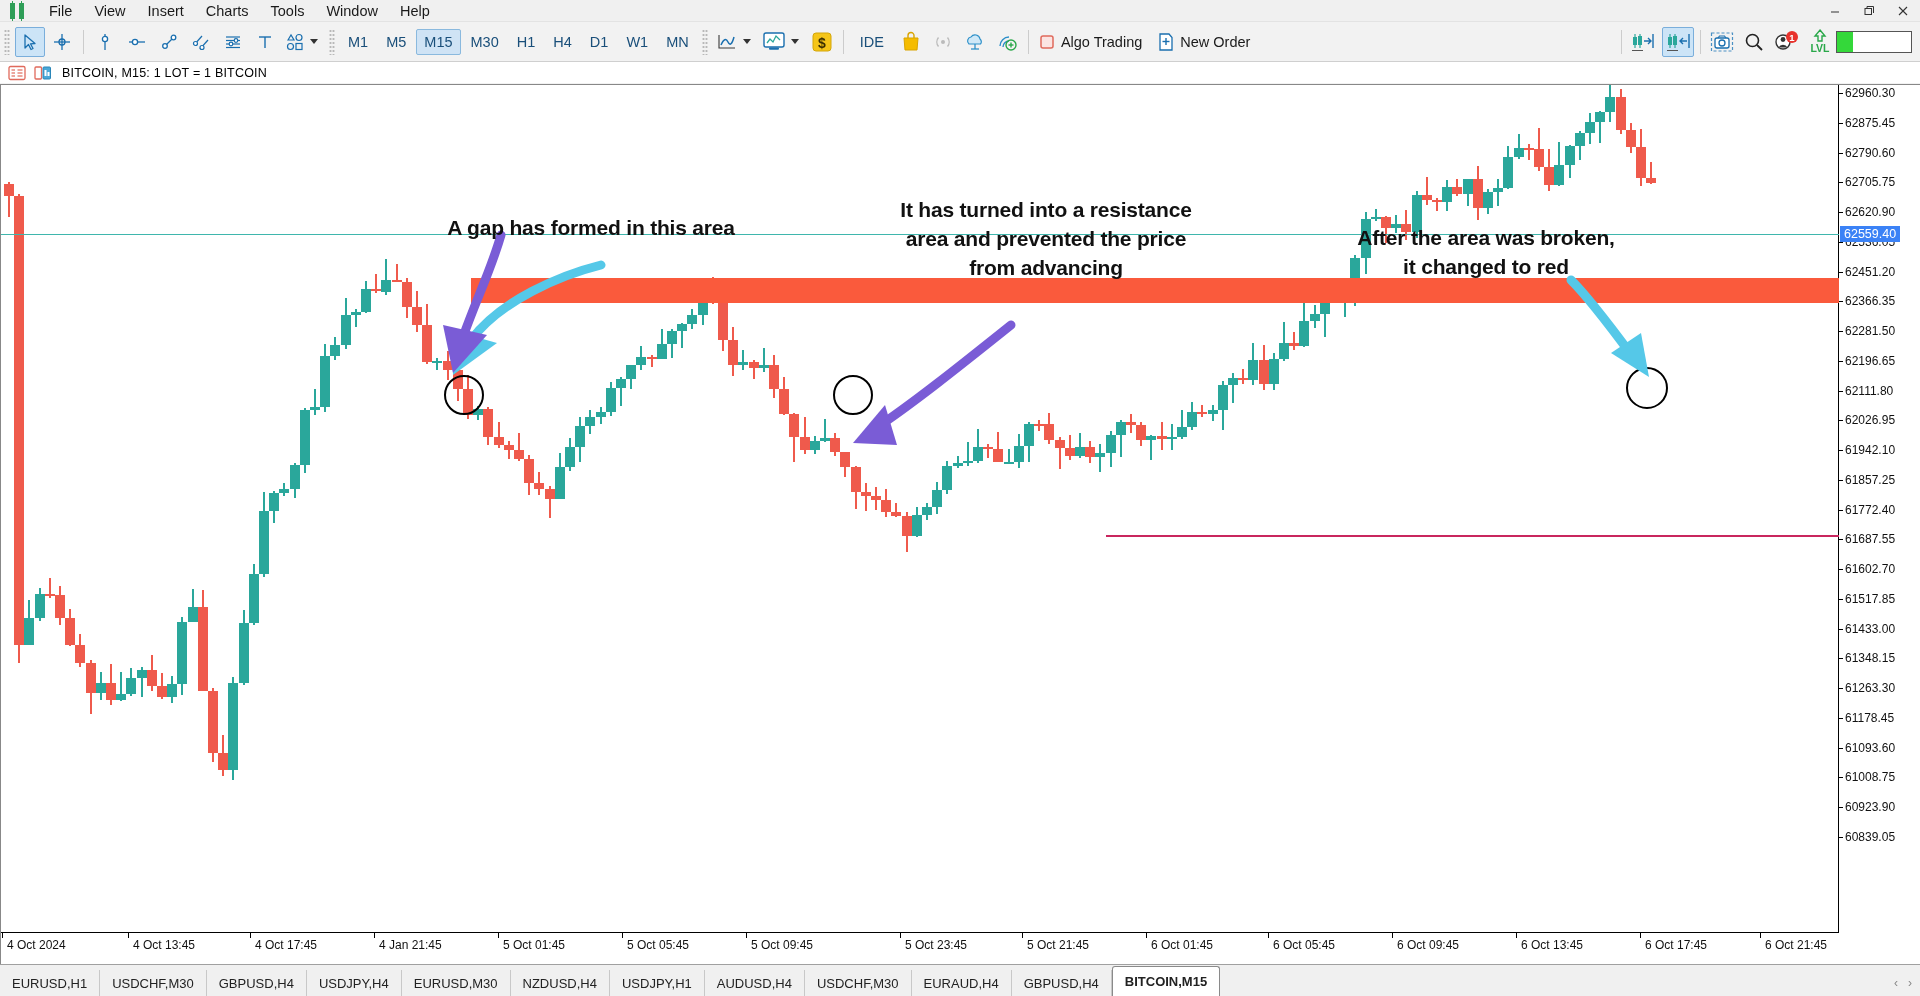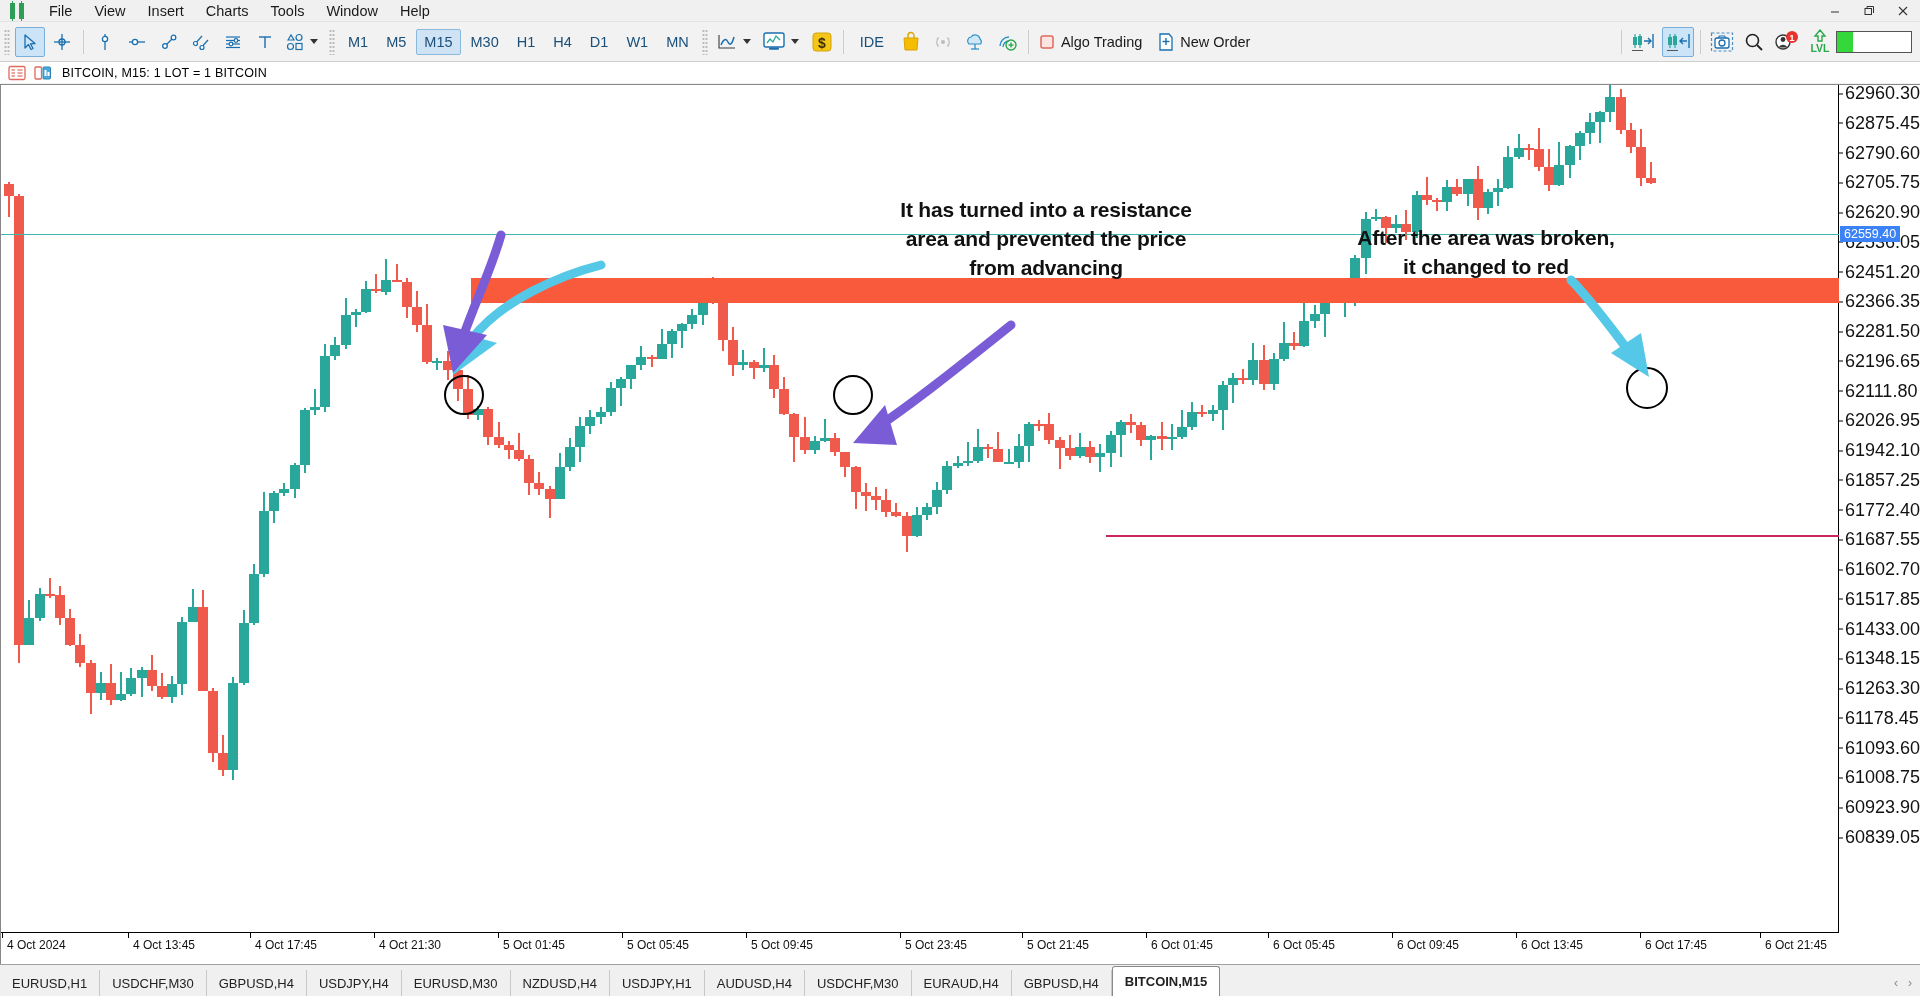--- a/index.html
+++ b/index.html
@@ -103,21 +103,21 @@
   }
   .plot {
     position: absolute; top: 0; left: 0; width: 1838px; height: 848px;
     overflow: hidden; background: #fff;
   }
   .price-axis {
     position: absolute; top: 0; right: 0; width: 82px; height: 848px;
     background: #ffffff; border-left: 1px solid #000;
   }
   .price-tick {
-    position: absolute; left: 0; font-size: 18px; color: #111;
+    position: absolute; left: 0; font-size: 12px; color: #111;
     white-space: nowrap; transform: translateY(-50%); padding-left: 6px;
     font-family: "Liberation Sans", sans-serif;
   }
   .price-tick::before {
     content: ''; position: absolute; left: 0; top: 50%; width: 4px; height: 1px; background: #000;
   }
   .price-badge {
     position: absolute; left: 1px; font-size: 12.5px; color: #fff;
     background: #26a69a; padding: 1px 4px; transform: translateY(-50%);
     white-space: nowrap; z-index: 4;
@@ -1125,20 +1125,21 @@
         <div class="candle bear" style="left: 1645.2px; top: 0px; width: 10px; height: 848px;">
           <div class="cd-wick" style="top: 76.8835px; height: 22.0996px;"></div>
           <div class="cd-body" style="top: 92.9707px; height: 5.34662px;"></div>
         </div>
         <div class="hline teal" style="top: 148.61px; left: 0px; width: 1838px;"></div>
         <div class="zone-rect" style="left: 470px; width: 1368px; top: 192.56px; height: 25.76px; background: rgb(250, 90, 60);"></div>
         <div class="hline magenta" style="top: 450.033px; left: 1105px; width: 733px; height: 2px;"></div>
         <div class="circle-mark" style="left: 443px; top: 290px; width: 40px; height: 40px;"></div>
         <div class="circle-mark" style="left: 832px; top: 290px; width: 40px; height: 40px;"></div>
         <div class="circle-mark" style="left: 1625px; top: 282px; width: 42px; height: 42px;"></div>
+        <div class="anno" style="left: 400px; top: 128px; width: 380px;">A gap has formed in this area</div>
         <div class="anno" style="left: 830px; top: 110px; width: 430px;">It has turned into a resistance
 area and prevented the price
 from advancing</div>
         <div class="anno" style="left: 1320px; top: 138px; width: 330px;">After the area was broken,
 it changed to red</div>
       </div>
 
     <div class="price-axis" id="price-axis">
         <div class="price-tick" style="top: 8px;">62960.30</div>
         <div class="price-tick" style="top: 37.76px;">62875.45</div>
@@ -1166,21 +1167,21 @@
         <div class="price-tick" style="top: 692.48px;">61008.75</div>
         <div class="price-tick" style="top: 722.24px;">60923.90</div>
         <div class="price-tick" style="top: 752px;">60839.05</div>
         <div class="price-badge" style="top: 148.61px; background: #3b82f6;">62559.40</div>
       </div>
 
     <div class="time-axis" id="time-axis">
         <div class="time-tick" style="left: 6px;">4 Oct 2024</div>
         <div class="time-tick" style="left: 132px;">4 Oct 13:45</div>
         <div class="time-tick" style="left: 254px;">4 Oct 17:45</div>
-        <div class="time-tick" style="left: 378px;">4 Oct 21:30</div>
+        <div class="time-tick" style="left: 378px;">4 Jan 21:45</div>
         <div class="time-tick" style="left: 502px;">5 Oct 01:45</div>
         <div class="time-tick" style="left: 626px;">5 Oct 05:45</div>
         <div class="time-tick" style="left: 750px;">5 Oct 09:45</div>
         <div class="time-tick" style="left: 904px;">5 Oct 23:45</div>
         <div class="time-tick" style="left: 1026px;">5 Oct 21:45</div>
         <div class="time-tick" style="left: 1150px;">6 Oct 01:45</div>
         <div class="time-tick" style="left: 1272px;">6 Oct 05:45</div>
         <div class="time-tick" style="left: 1396px;">6 Oct 09:45</div>
         <div class="time-tick" style="left: 1520px;">6 Oct 13:45</div>
         <div class="time-tick" style="left: 1644px;">6 Oct 17:45</div>

